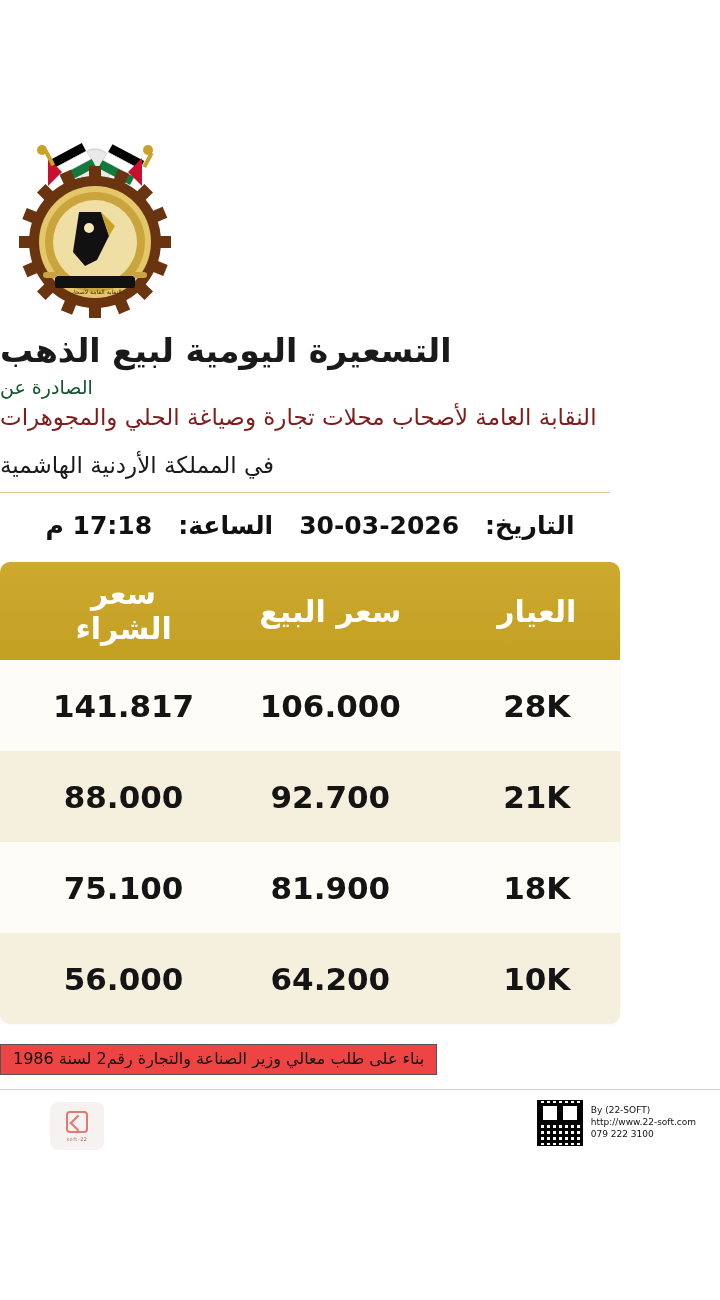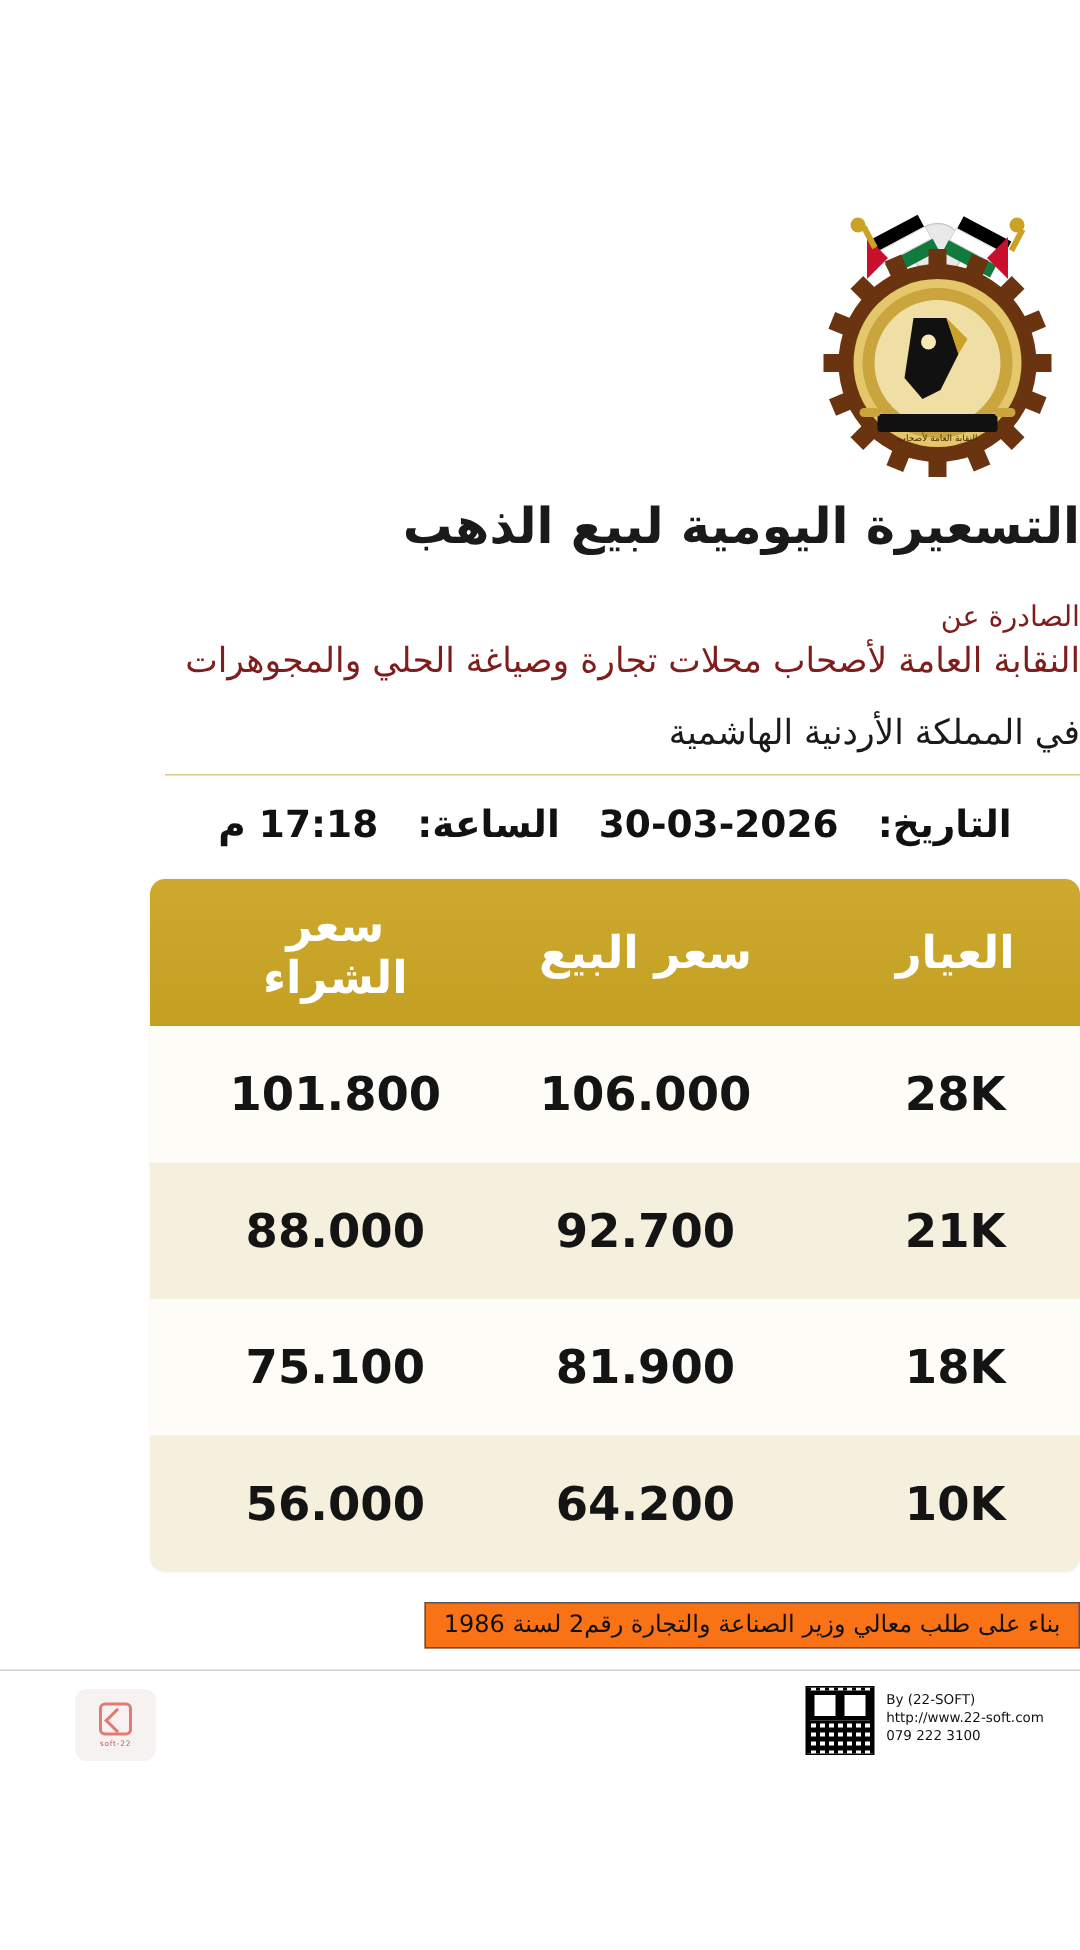--- a/index.html
+++ b/index.html
@@ -7,21 +7,21 @@
     width: 720px; height: 1300px;
     background: #ffffff;
     font-family: "DejaVu Sans", "Liberation Sans", sans-serif;
     overflow: hidden;
   }
   .page {
     width: 720px; height: 1300px;
     position: relative;
     display: flex;
     flex-direction: column;
-    align-items: flex-start;
+    align-items: flex-end;
     background: #ffffff;
   }
 
   
   .logo-wrap {
     margin-top: 138px;
     width: 190px; height: 185px;
     position: relative;
   }
   .logo-svg { display: block; width: 190px; height: 185px; }
@@ -29,23 +29,23 @@
   
   .title-main {
     margin-top: 8px;
     font-size: 33px;
     font-weight: bold;
     color: #1a1a1a;
     letter-spacing: 0px;
     text-align: center;
   }
   .subtitle-1 {
-    margin-top: 30px;
+    margin-top: 6px;
     font-size: 19px;
-    color: #7f1d1d;
+    color: #14532d;
     text-align: center;
   }
   .subtitle-2 {
     margin-top: 6px;
     font-size: 23px;
     color: #7f1d1d;
     text-align: center;
   }
   .subtitle-3 {
     margin-top: 22px;
@@ -114,21 +114,21 @@
     font-family: "DejaVu Sans", "Liberation Sans", sans-serif;
   }
 
   
   .note-box {
     margin-top: 20px;
     border: 1px solid #555;
     padding: 4px 12px 6px 12px;
     font-size: 16px;
     color: #111;
-    background: #f97316;
+    background: #ef4444;
   }
   .bottom-rule {
     margin-top: 14px;
     width: 720px; height: 1px;
     background: #cfcfcf;
   }
 
   
   .footer {
     width: 720px;
@@ -286,21 +286,21 @@
   <div class="table">
     <div class="thead">
       <div class="cell c-karat">العيار</div>
       <div class="cell c-sell">سعر البيع</div>
       <div class="cell c-buy">سعر الشراء</div>
     </div>
 
     <div class="row">
       <div class="cell c-karat">28K</div>
       <div class="cell c-sell">106.000</div>
-      <div class="cell c-buy">101.800</div>
+      <div class="cell c-buy">141.817</div>
     </div>
 
     <div class="row alt">
       <div class="cell c-karat">21K</div>
       <div class="cell c-sell">92.700</div>
       <div class="cell c-buy">88.000</div>
     </div>
 
     <div class="row">
       <div class="cell c-karat">18K</div>

